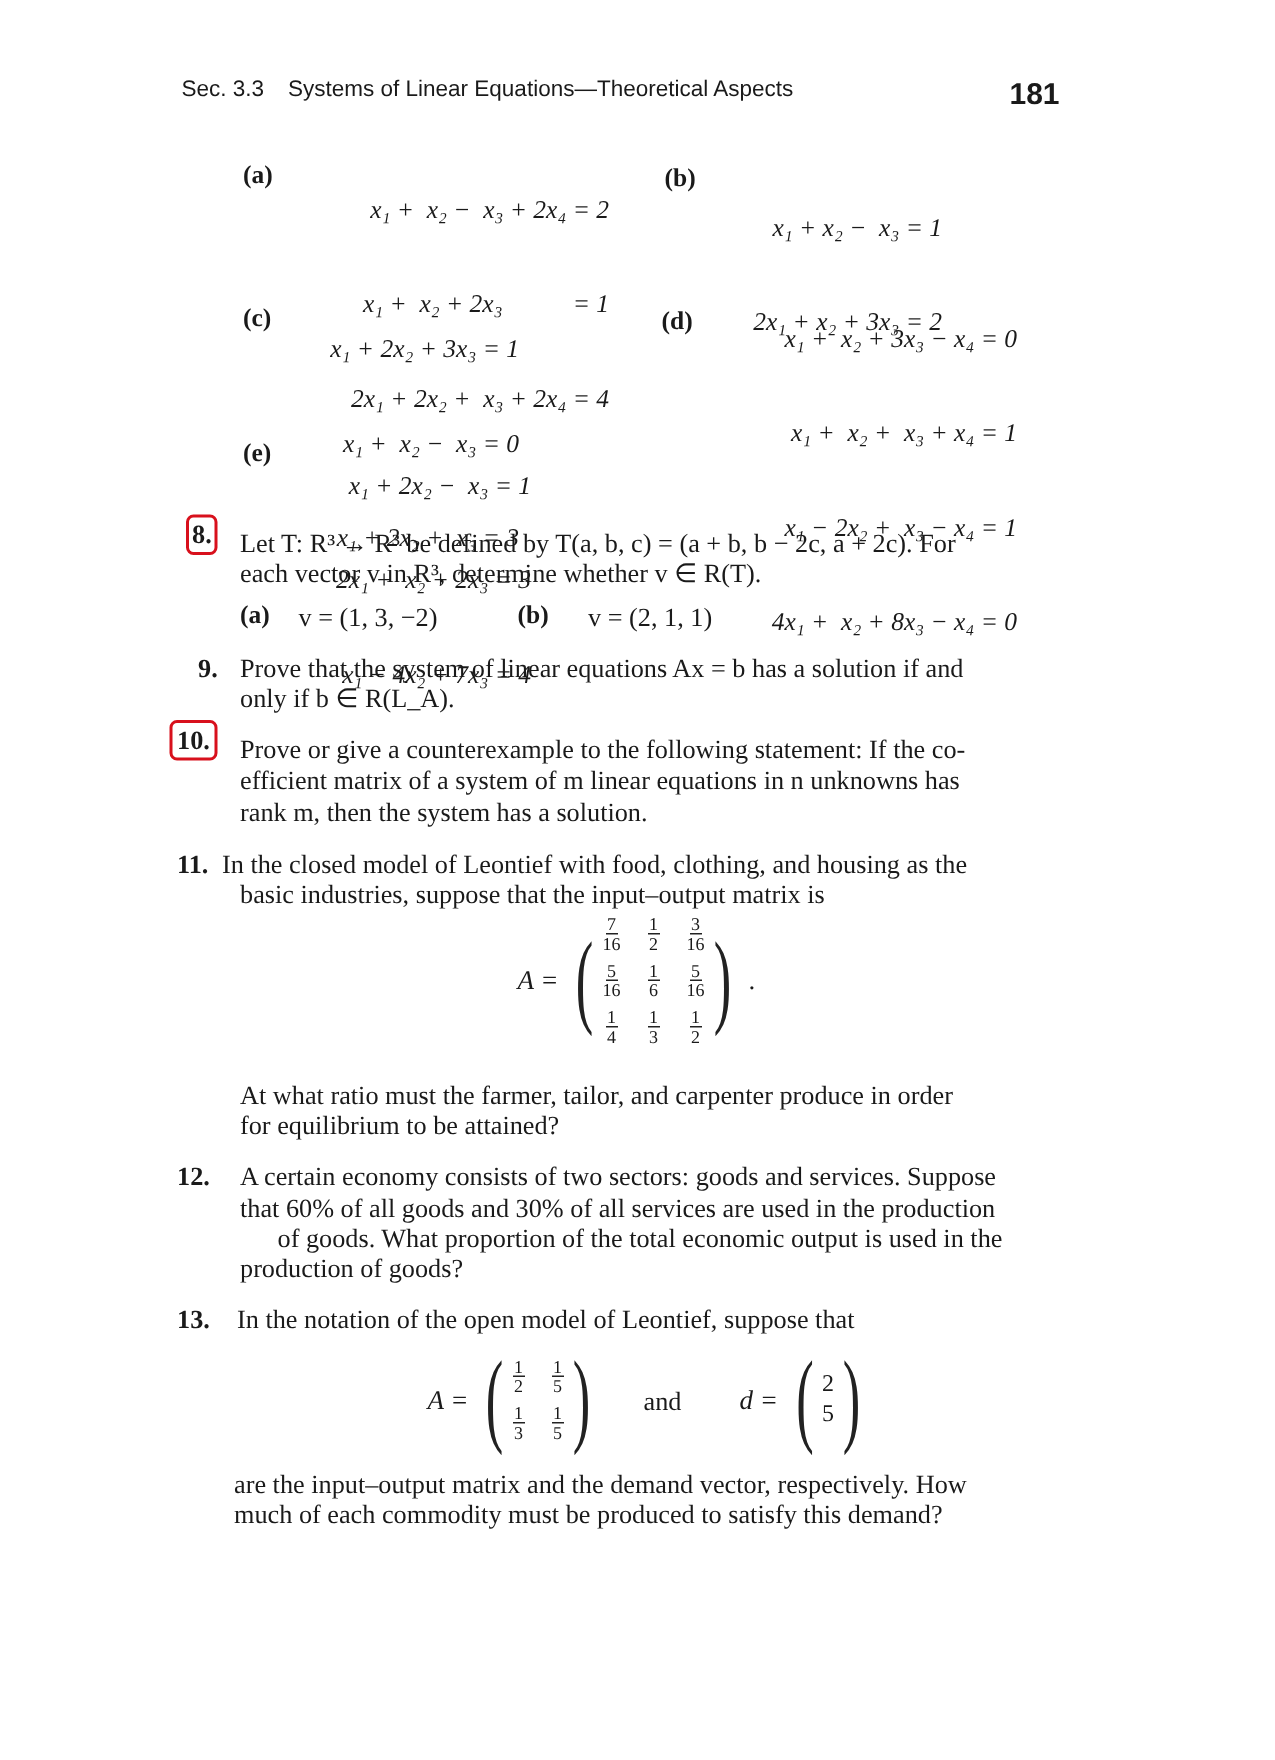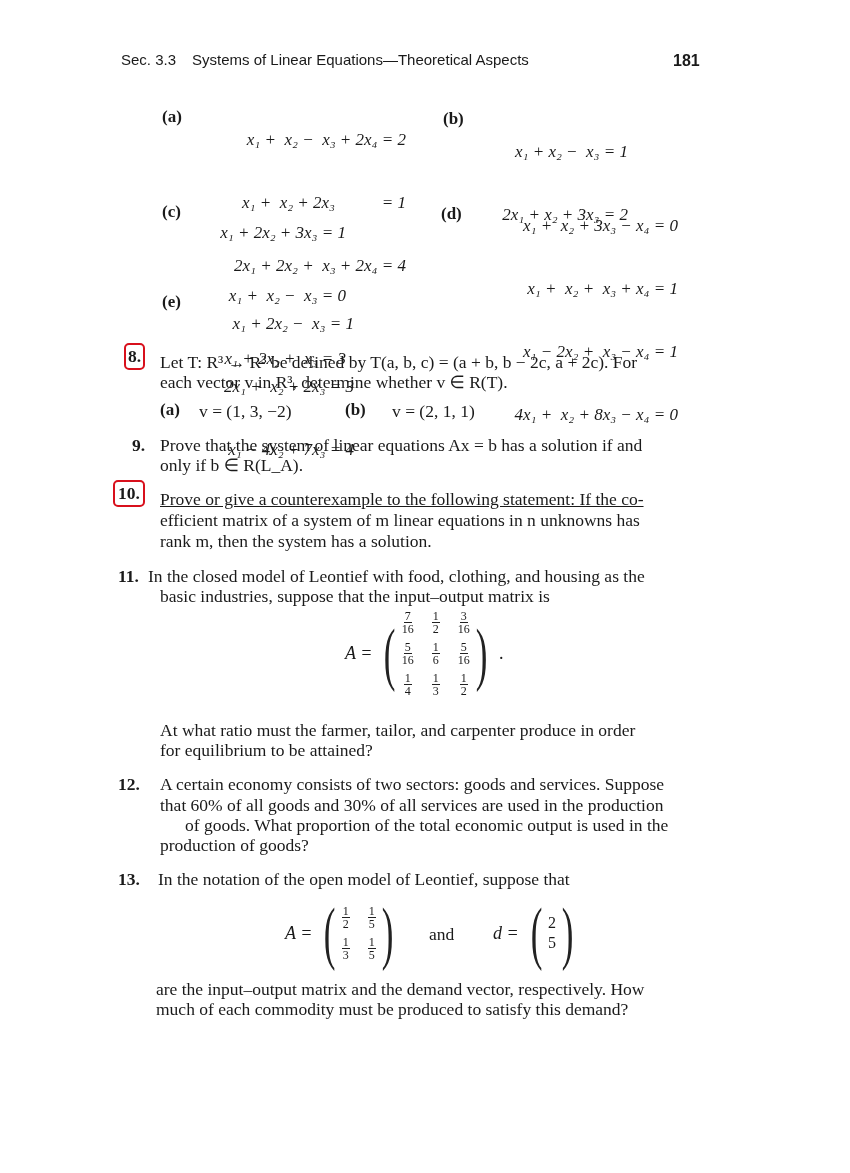--- a/index.html
+++ b/index.html
@@ -1,20 +1,20 @@
 <!DOCTYPE html>
 <html><head>
 <meta charset="utf-8">
 <style>
   html, body { margin:0; padding:0; background:#ffffff; }
   body { width:850px; height:1173px; position:relative; overflow:hidden;
          font-family:"DejaVu Serif", serif; color:#1a1a1a; }
   .abs { position:absolute; }
   .hdr { font-family:"Liberation Sans", sans-serif; font-size:15px; }
-  .pg { font-family:"Liberation Sans", sans-serif; font-weight:bold; font-size:16px; }
+  .pg { font-family:"Liberation Sans", sans-serif; font-weight:bold; font-size:20px; }
   .eq { font-family:"Liberation Serif", serif; font-style:italic; font-size:17px; line-height:21px; text-align:right; white-space:pre; }
   .lbl { font-family:"Liberation Serif", serif; font-weight:bold; font-size:17px; }
   .txt { font-family:"Liberation Serif", serif; font-size:17.5px; line-height:20.5px; }
   .num { font-family:"Liberation Serif", serif; font-weight:bold; font-size:17.5px; }
   .circ { border:2px solid #d8101c; border-radius:5px; }
   .mat { display:flex; align-items:center; font-family:"Liberation Serif", serif; }
   .paren { font-size:70px; font-weight:200; line-height:1; transform:scaleX(0.5); color:#222; }
   .grid { display:grid; gap:6px 18px; text-align:center; }
   .frac { display:inline-flex; flex-direction:column; align-items:center; font-size:12px; line-height:12px; }
   .frac .n { border-bottom:1px solid #222; padding:0 1px; }
@@ -68,21 +68,21 @@
 <div class="abs lbl" style="left:160px;top:400px;">(a)</div>
 <div class="abs txt" style="left:199px;top:401px;">v = (1, 3, −2)</div>
 <div class="abs lbl" style="left:345px;top:400px;">(b)</div>
 <div class="abs txt" style="left:392px;top:401px;">v = (2, 1, 1)</div>
 
 <div class="abs num" style="left:132px;top:435px;">9.</div>
 <div class="abs txt" style="left:160px;top:435px;">Prove that the system of linear equations Ax = b has a solution if and</div>
 <div class="abs txt" style="left:160px;top:455px;">only if b ∈ R(L_A).</div>
 
 <div class="abs num circ" style="left:113px;top:480px;padding:1px 3px;">10.</div>
-<div class="abs txt" style="left:160px;top:489px;text-decoration:underline;">Prove or give a counterexample to the following statement: If the co-</div>
+<div class="abs txt" style="left:160px;top:489px;">Prove or give a counterexample to the following statement: If the co-</div>
 <div class="abs txt" style="left:160px;top:510px;">efficient matrix of a system of m linear equations in n unknowns has</div>
 <div class="abs txt" style="left:160px;top:531px;">rank m, then the system has a solution.</div>
 
 <div class="abs num" style="left:118px;top:566px;">11.</div>
 <div class="abs txt" style="left:148px;top:566px;">In the closed model of Leontief with food, clothing, and housing as the</div>
 <div class="abs txt" style="left:160px;top:586px;">basic industries, suppose that the input–output matrix is</div>
 
 <div class="abs mat" style="left:345px;top:610px;">
   <span class="it" style="font-size:18px;margin-right:6px;">A =</span>
   <span class="paren">(</span>

